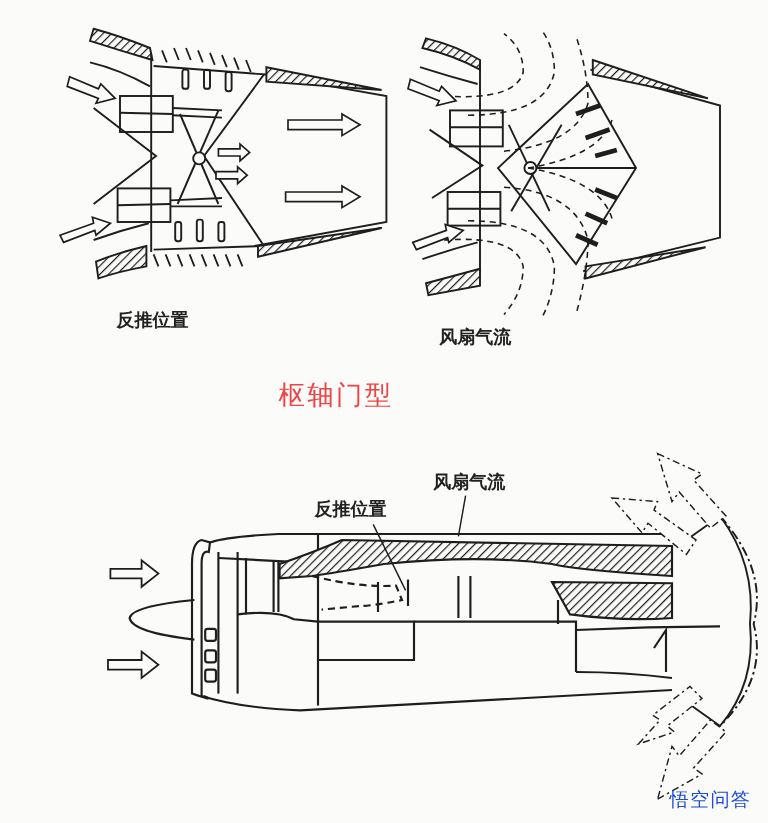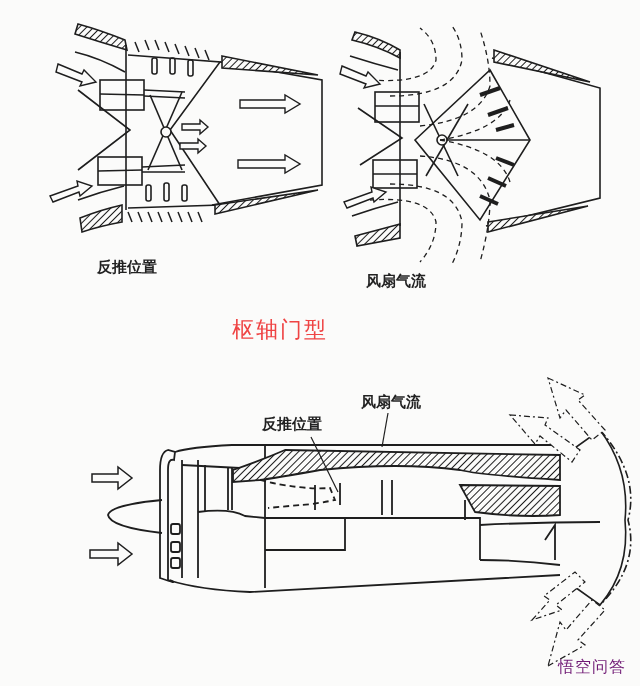--- a/index.html
+++ b/index.html
@@ -1,21 +1,21 @@
 <!DOCTYPE html>
 <html><head>
 <meta charset="utf-8">
 <style>
   html, body { margin:0; padding:0; background:#fbfbfa; }
   body { width:640px; height:686px; position:relative; overflow:hidden; font-family:"DejaVu Serif","Liberation Serif",serif; }
   .lbl { position:absolute; font-family:"DejaVu Serif","Liberation Serif",serif; font-weight:bold; color:#222; white-space:nowrap; }
   .cap { font-size:15px; }
   .title { font-size:22px; color:#ef4444; font-weight:normal; letter-spacing:2px; }
   .callout { font-size:15px; }
-  .wm { position:absolute; right:14px; bottom:8px; font-size:16px; color:#701a75; font-family:"DejaVu Sans","Liberation Sans",sans-serif; letter-spacing:1px; }
+  .wm { position:absolute; right:14px; bottom:8px; font-size:16px; color:#1d4ed8; font-family:"DejaVu Sans","Liberation Sans",sans-serif; letter-spacing:1px; }
   svg { position:absolute; left:0; top:0; }
 </style>
 </head>
 <body>
 
 <svg width="640" height="686" viewBox="0 0 640 686">
   <defs>
     <pattern id="hatch" patternUnits="userSpaceOnUse" width="5" height="5" patternTransform="rotate(45)">
       <rect width="5" height="5" fill="#fbfbfa"></rect>
       <line x1="0" y1="0" x2="0" y2="5" stroke="#1e1e1e" stroke-width="2"></line>

